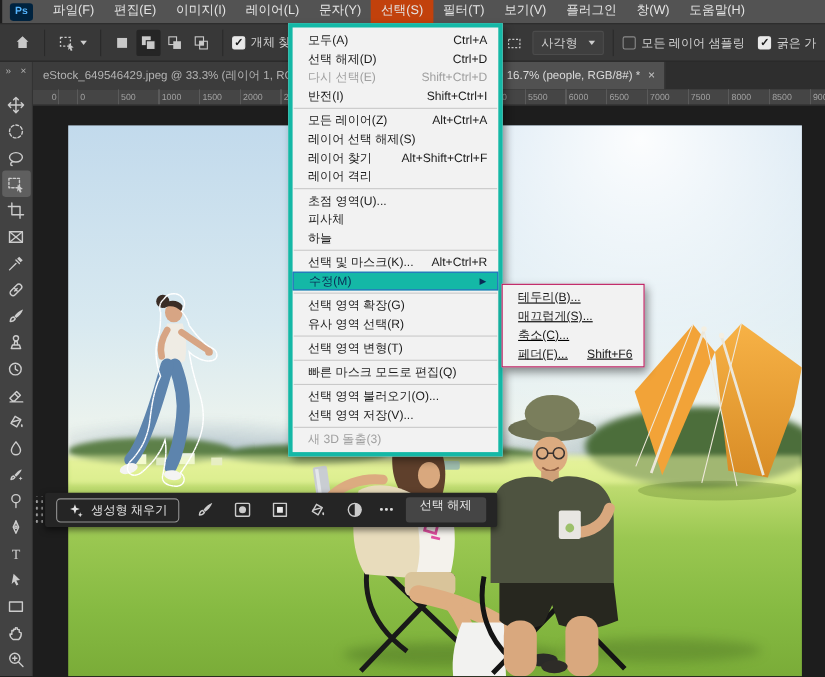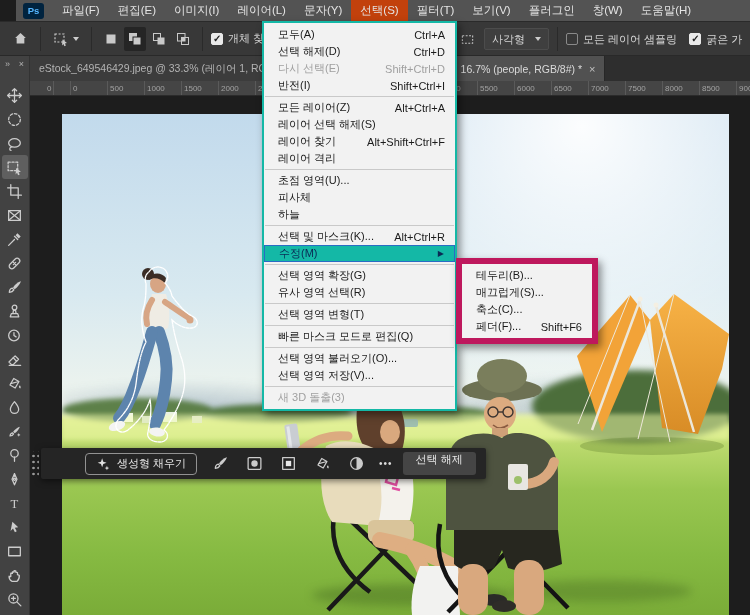--- a/index.html
+++ b/index.html
@@ -1,21 +1,21 @@
 <!DOCTYPE html>
 <html><head>
 <meta charset="utf-8">
 <style>
   * { margin:0; padding:0; box-sizing:border-box; }
   html,body { width:750px; height:615px; }
   body { font-family:"Liberation Sans", sans-serif; background:#1d1d1d; }
   .app { position:relative; width:750px; height:615px; background:#1d1d1d; overflow:hidden; }
 
   
-  .menubar { position:absolute; top:0; left:16px; right:0; height:21px; background:#535353;
+  .menubar { position:absolute; top:0; left:2px; right:0; height:21px; background:#535353;
     display:flex; align-items:center; color:#e4e4e4; font-size:11.5px; z-index:60; }
   .ps-logo { width:21px; height:16px; background:#00233f; color:#55b6ff; font-size:9.5px; font-weight:bold;
     display:flex; align-items:center; justify-content:center; border-radius:3px; margin:0 9px 0 7px; }
   .mb-item { padding:0 9px; height:21px; line-height:21px; white-space:nowrap; }
   .mb-item.sel { background:#c2410c; }
 
   
   .optionsbar { position:absolute; top:21px; left:0; right:0; height:35px; background:#383838;
     border-top:1px solid #2a2a2a; border-bottom:1px solid #292929; display:flex; align-items:center;
     color:#d4d4d4; font-size:11px; z-index:55; padding-left:8px; }
@@ -86,31 +86,31 @@
   .tent-svg { left:480px; top:150px; }
   .people-svg { left:200px; top:240px; }
 
   
   .taskbar { position:absolute; left:30px; top:448px; height:31px; display:flex; align-items:center; z-index:50; }
   .tb-grip { width:9px; height:26px; margin-right:2px;
     background-image:radial-gradient(#9a9a9a 1px, transparent 1.3px); background-size:5px 6px; background-position:1px 2px; }
   .tb-body { display:flex; align-items:center; gap:10px; background:#252525; height:31px; padding:0 10px;
     border-radius:2px; box-shadow:0 2px 6px rgba(0,0,0,.5); }
   .genfill-btn { display:flex; align-items:center; gap:7px; border:1px solid #929292; border-radius:4px;
-    height:22px; padding:0 10px; color:#e4e4e4; font-size:11px; white-space:nowrap;margin-left:34px; }
+    height:22px; padding:0 10px; color:#e4e4e4; font-size:11px; white-space:nowrap; }
   .tb-icon { width:26px; height:24px; display:flex; align-items:center; justify-content:center; }
   .tb-more { color:#dcdcdc; font-size:10px; letter-spacing:1px; }
   .deselect-btn { background:#454545; border-radius:3px; height:23px; display:flex; align-items:flex-start;
     padding:0 13px; color:#e8e8e8; font-size:11px; white-space:nowrap; }
 
   
   .menu-panel { position:absolute; left:262px; top:21px; width:195px; background:#f2f2f2;
-    border:2px solid #14b8a6; box-shadow:3px 4px 8px rgba(0,0,0,.45); z-index:100; padding:3px 0; font-size:11px; }
-  .submenu-panel { position:absolute; left:456px; top:258px; width:142px; background:#f2f2f2;
-    border:6px solid #be185d; box-shadow:3px 4px 8px rgba(0,0,0,.45); z-index:101; padding:3px 0; font-size:11px; }
+    border:4px solid #14b8a6; box-shadow:3px 4px 8px rgba(0,0,0,.45); z-index:100; padding:3px 0; font-size:11px; }
+  .submenu-panel { position:absolute; left:456px; top:258px; width:130px; background:#f2f2f2;
+    border:1px solid #be185d; box-shadow:3px 4px 8px rgba(0,0,0,.45); z-index:101; padding:3px 0; font-size:11px;text-decoration:underline; }
   .mi { height:17px; display:flex; align-items:center; padding:0 10px 0 14px; color:#1b1b1b; white-space:nowrap; }
   .mi .sc { margin-left:auto; padding-left:16px; }
   .mi.dis { color:#a0a0a0; }
   .mi.hl { background:#14b8a6; color:#0a2a55; border:1px solid #2a6cc4; }
   .mi .arrow { margin-left:auto; font-size:8px; }
   .msep { height:1px; background:#c9c9c9; margin:2px 1px; }
 </style>
 </head>
 <body>
 

